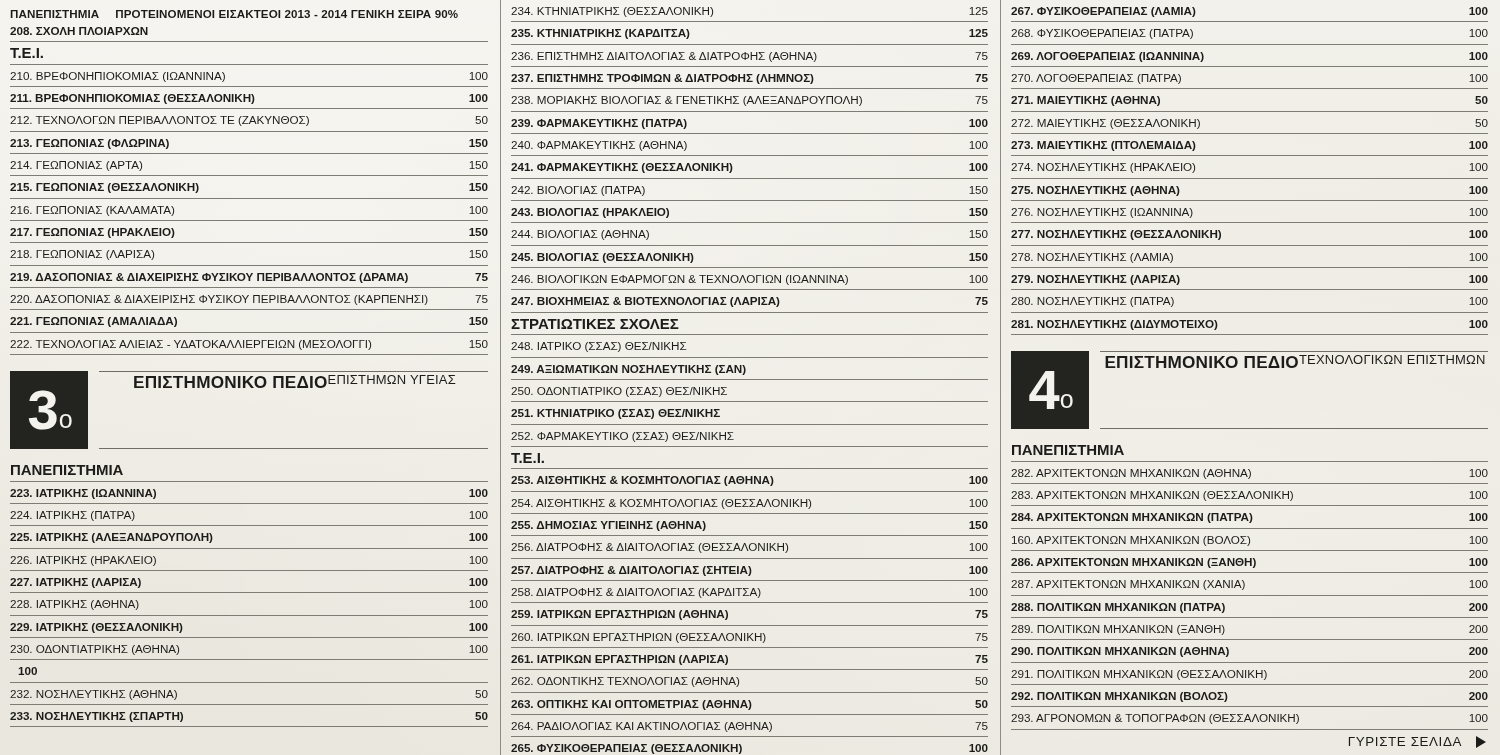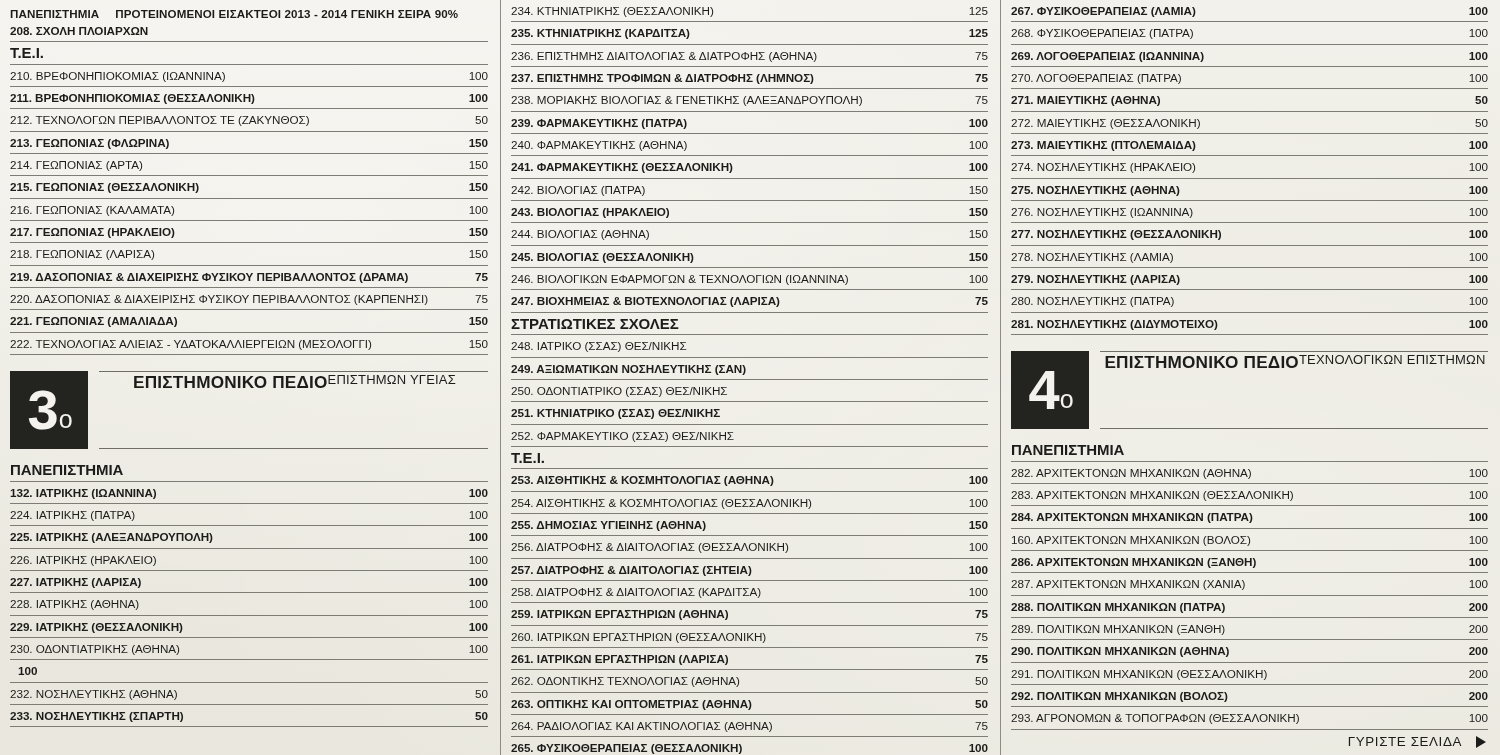--- a/index.html
+++ b/index.html
@@ -241,21 +241,21 @@
         <div class="bt2">ΕΠΙΣΤΗΜΩΝ ΥΓΕΙΑΣ</div>
       </div>
     </div>
 
     <div>
         <div class="row sec">
           <span class="label">ΠΑΝΕΠΙΣΤΗΜΙΑ</span>
           <span class="num"></span>
         </div>
         <div class="row bold">
-          <span class="label">132. ΙΑΤΡΙΚΗΣ (ΙΩΑΝΝΙΝΑ)</span>
+          <span class="label">223. ΙΑΤΡΙΚΗΣ (ΙΩΑΝΝΙΝΑ)</span>
           <span class="num">100</span>
         </div>
         <div class="row">
           <span class="label">224. ΙΑΤΡΙΚΗΣ (ΠΑΤΡΑ)</span>
           <span class="num">100</span>
         </div>
         <div class="row bold">
           <span class="label">225. ΙΑΤΡΙΚΗΣ (ΑΛΕΞΑΝΔΡΟΥΠΟΛΗ)</span>
           <span class="num">100</span>
         </div>

